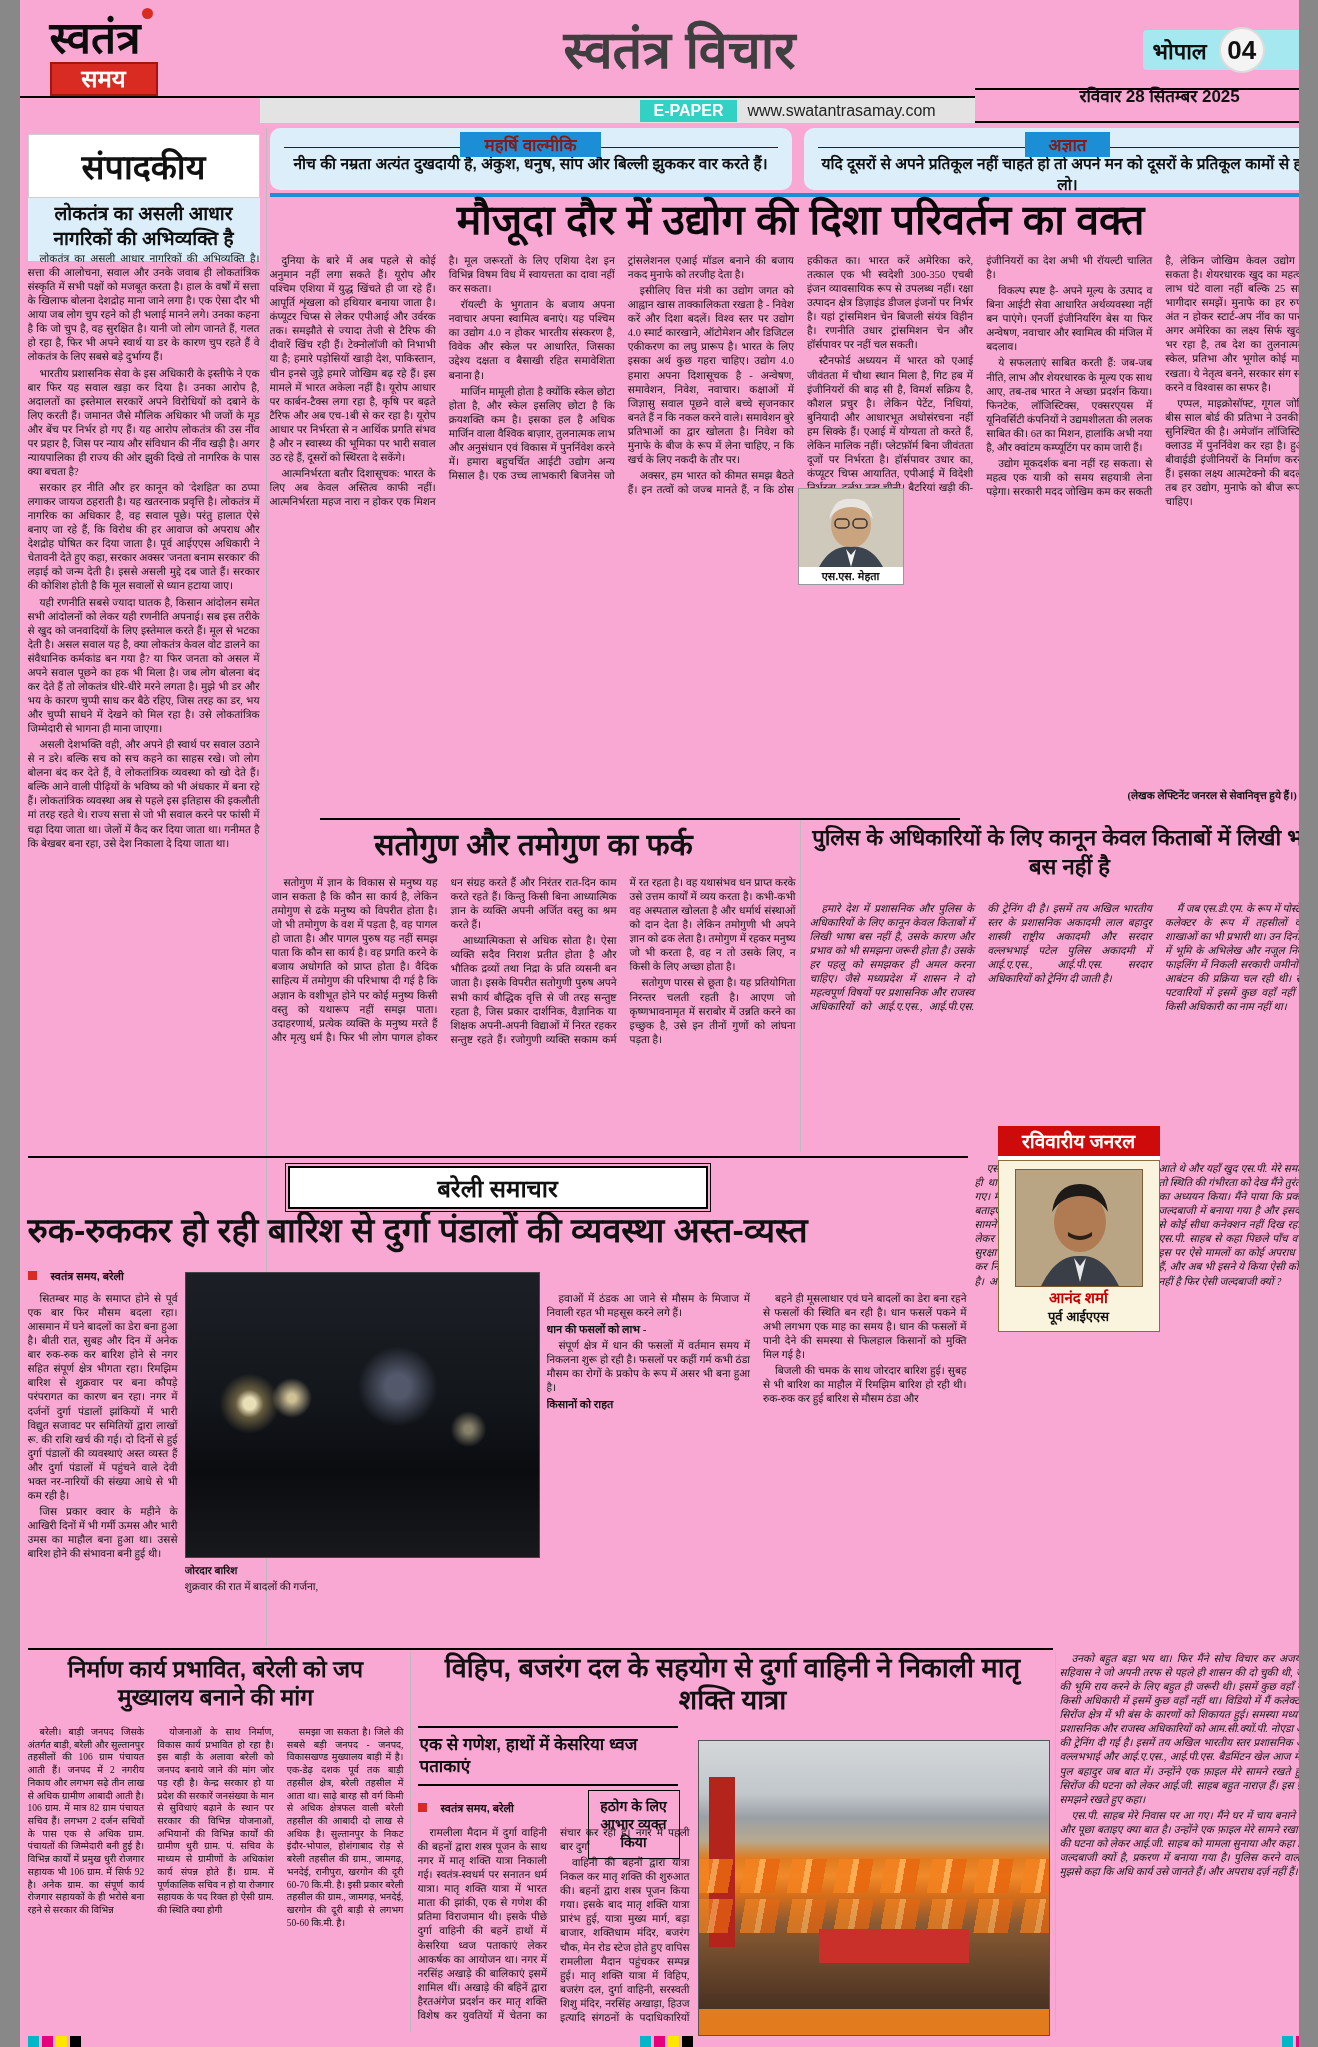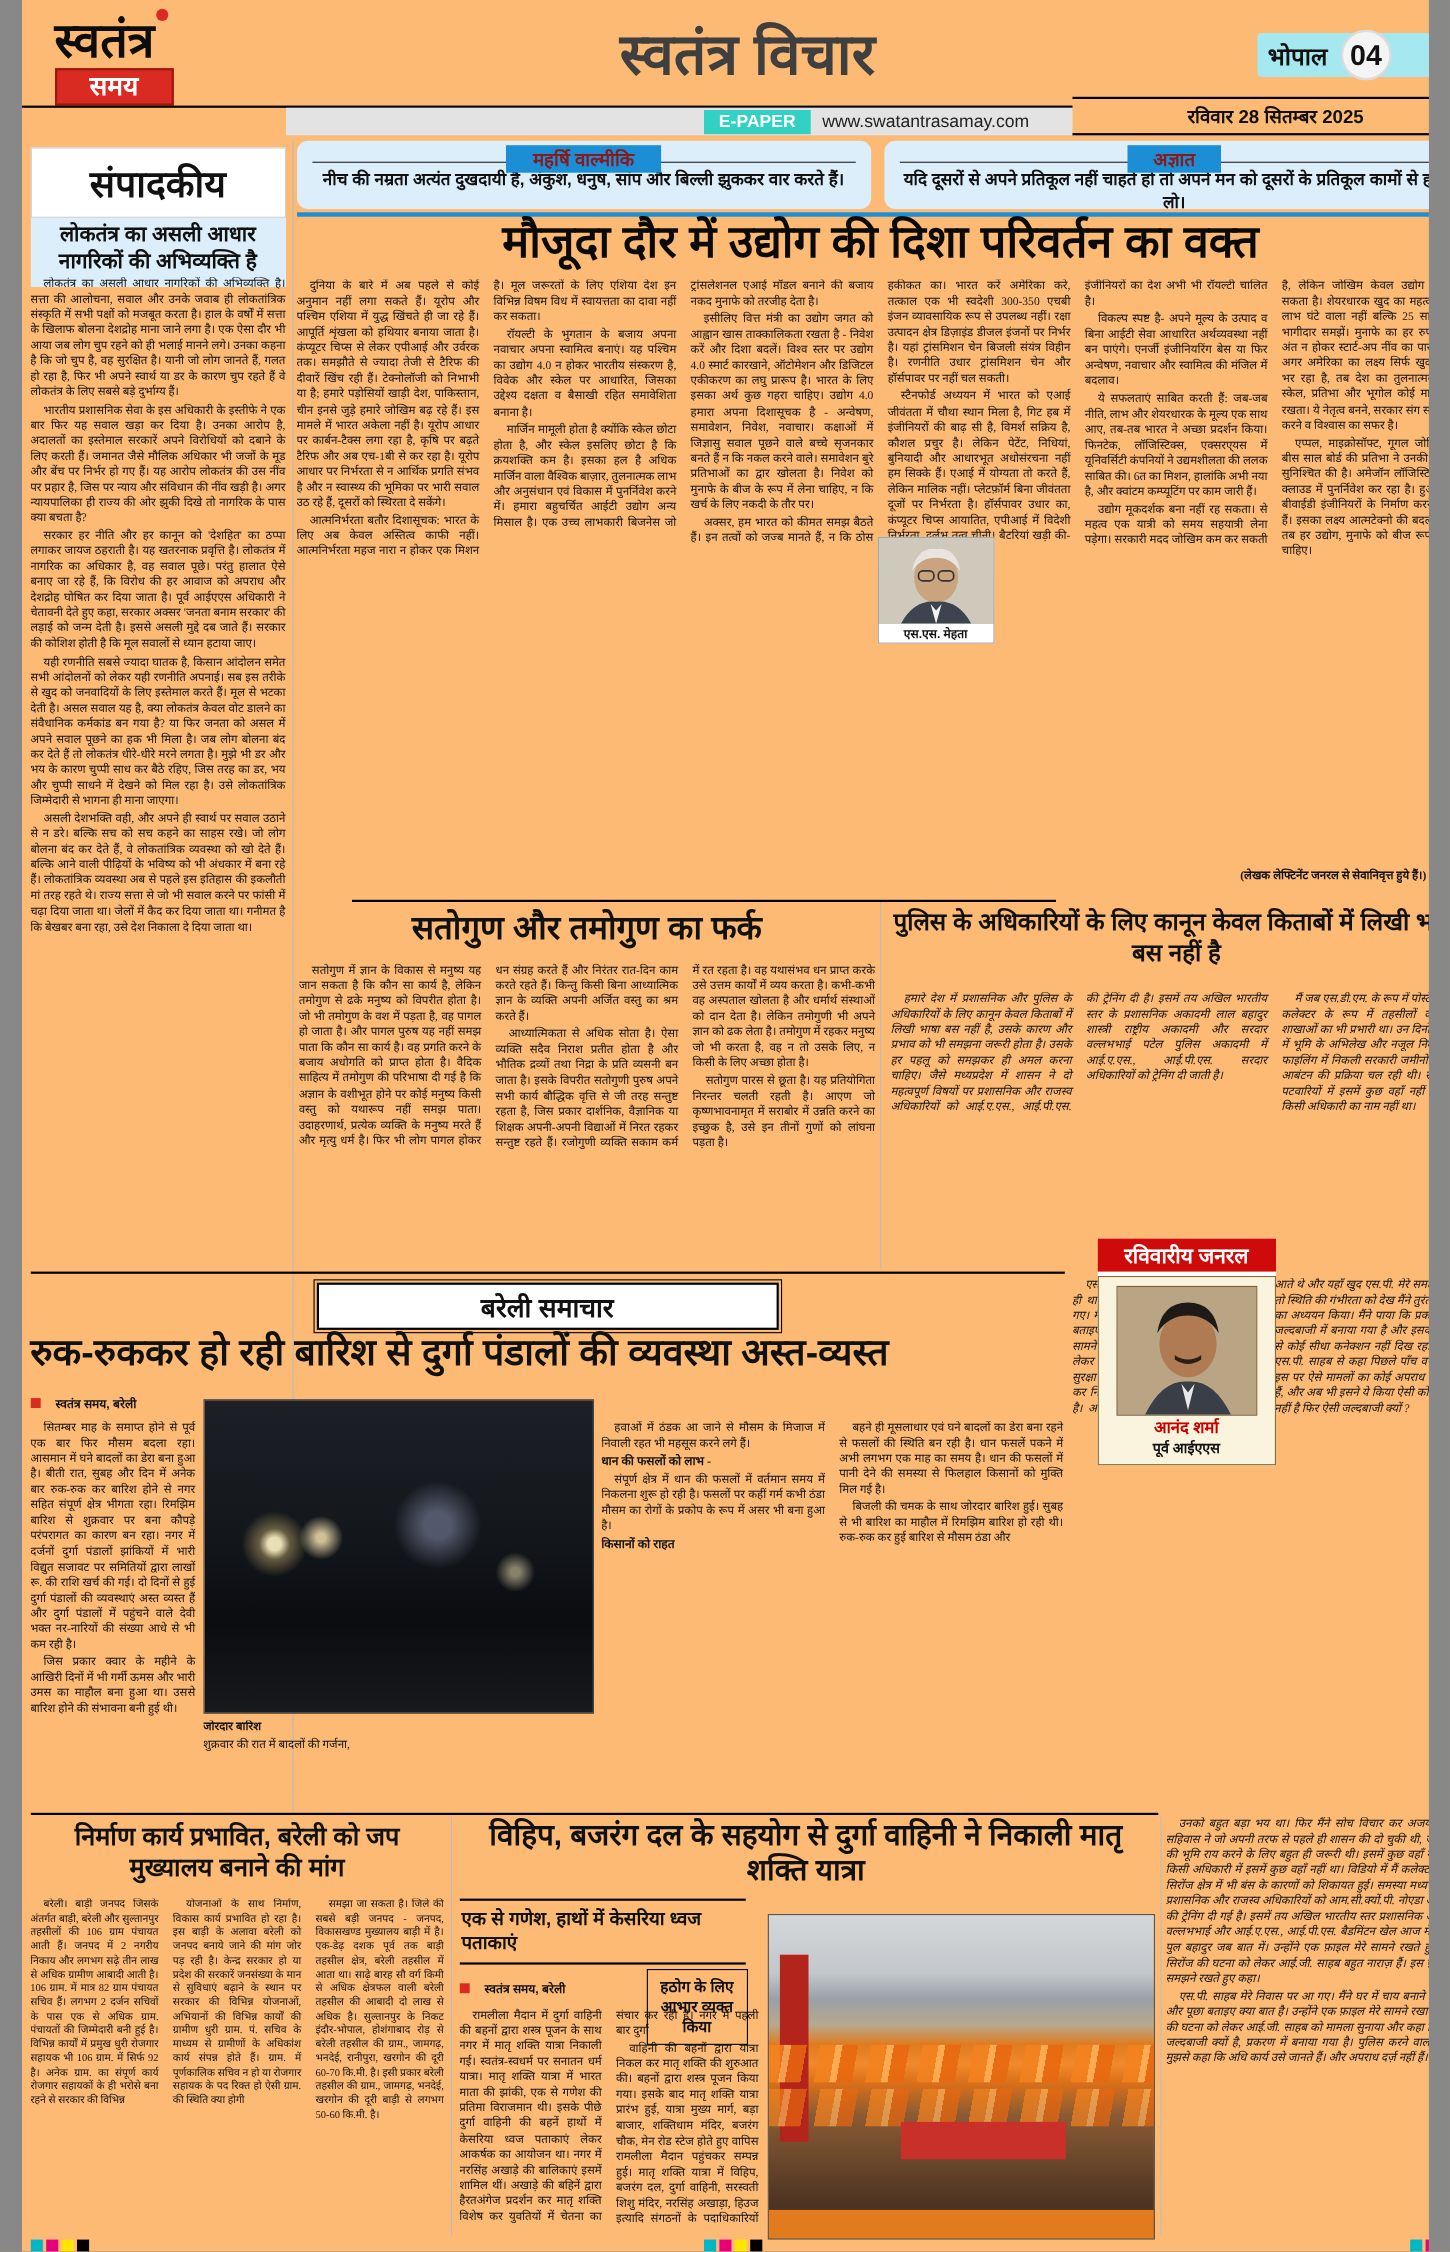--- a/index.html
+++ b/index.html
@@ -1,19 +1,19 @@
 <!DOCTYPE html>
 <html lang="hi"><head>
 <meta charset="utf-8">
 <style>
   * { box-sizing: border-box; margin: 0; padding: 0; }
   html,body { background:#888; }
   #page {
     position: relative; width: 1279px; height: 2047px; margin: 0 auto;
-    background: #fdba74; overflow: hidden;
+    background: #f9a8d4; overflow: hidden;
     font-family: "Liberation Serif", "DejaVu Serif", serif; color:#111;
   }
   .abs { position: absolute; }
   .sans { font-family: "Liberation Sans", "DejaVu Sans", sans-serif; }
   .rule { background:#000; }
   .vline { background:#bbb; width:1px; }
 
   
   .logo-top { font-size:44px; font-weight:bold; color:#0d0d0d; line-height:1; }
   .logo-dot { position:absolute; width:11px; height:11px; border-radius:50%; background:#d92b21; }
@@ -109,21 +109,21 @@
   </div>
 
   <div class="abs center-title sans" style="left:380px; top:24px; width:560px;">स्वतंत्र विचार</div>
 
   <div class="abs city-badge" style="left:1098px; top:30px; width:202px; height:40px;">
     <span class="city-name sans">भोपाल</span>
     <span class="page-circle sans">04</span>
   </div>
 
   <div class="abs rule" style="left:955px; top:88px; width:363px; height:2px;"></div>
-  <div class="abs date-line sans" style="left:1060px; top:94px;">रविवार 28 सितम्बर 2025</div>
+  <div class="abs date-line sans" style="left:1060px; top:84px;">रविवार 28 सितम्बर 2025</div>
 
   <div class="abs rule" style="left:0; top:96px; width:955px; height:2px;"></div>
   <div class="abs epaper-bar" style="left:240px; top:98px; width:715px; height:25px;">
     <span style="width:380px;"></span>
     <span class="epaper-badge sans">E-PAPER</span>
     <span class="epaper-url sans">www.swatantrasamay.com</span>
   </div>
   <div class="abs rule" style="left:955px; top:121px; width:363px; height:2px;"></div>
 
   <div class="abs quote-card" style="left:250px; top:128px; width:522px; height:62px;">

